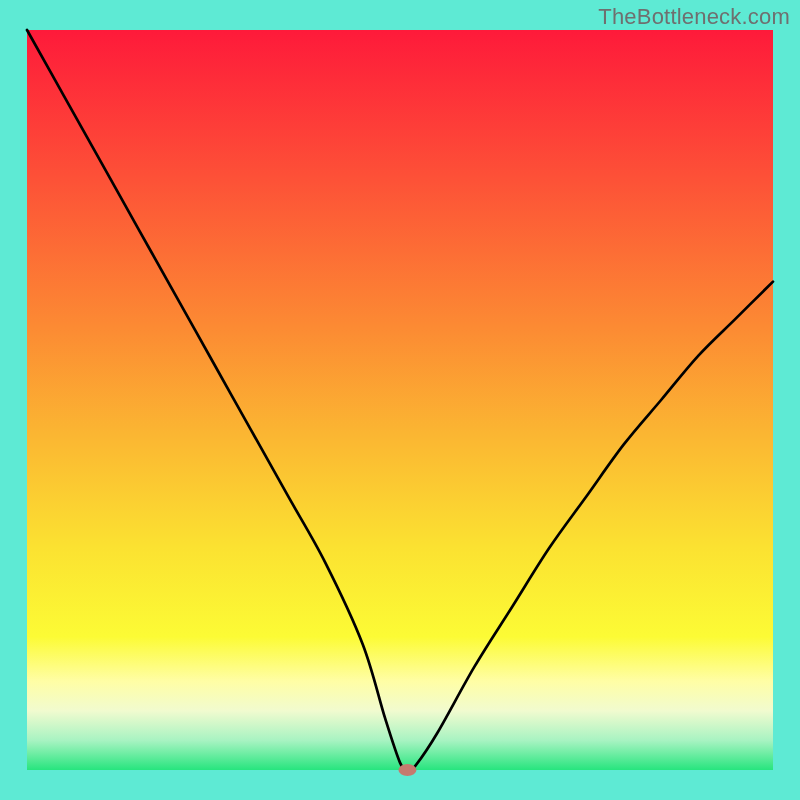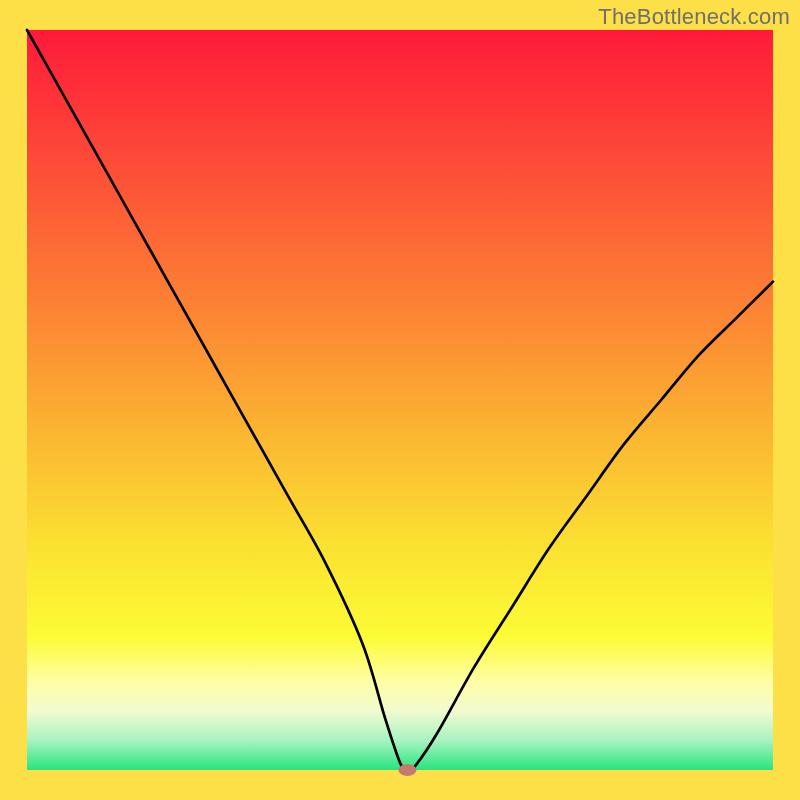--- a/index.html
+++ b/index.html
@@ -7,21 +7,21 @@
     padding: 0;
     width: 800px;
     height: 800px;
     overflow: hidden;
     font-family: Arial, Helvetica, sans-serif;
     background: #000;
   }
   .frame {
     width: 800px;
     height: 800px;
-    background: #fde047;
+    background: #5eead4;
     position: relative;
   }
   .watermark {
     position: absolute;
     top: 4px;
     right: 10px;
     color: #6f6f6f;
     font-size: 22px;
     font-weight: 400;
     letter-spacing: 0.2px;

